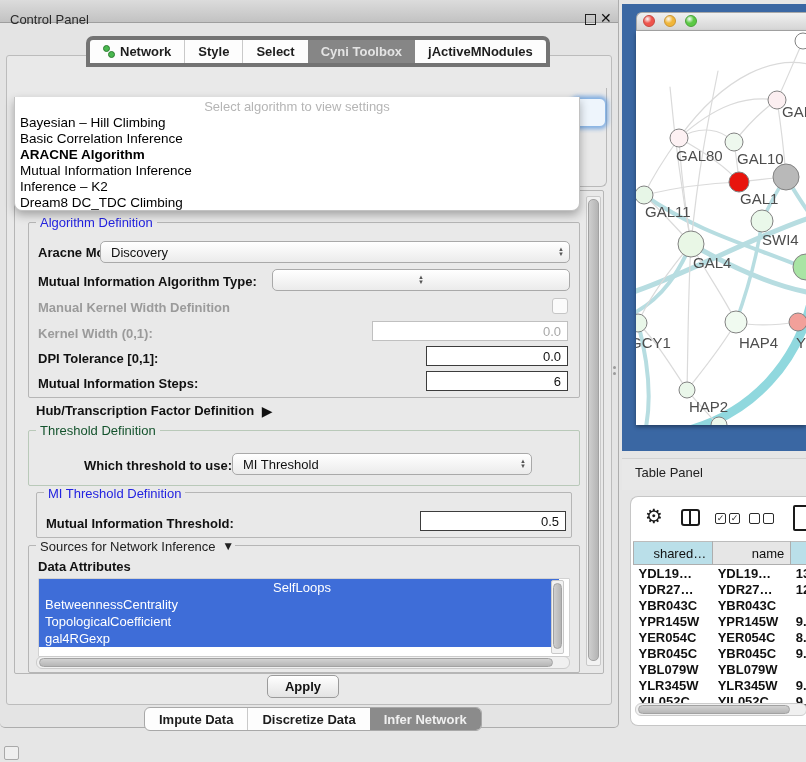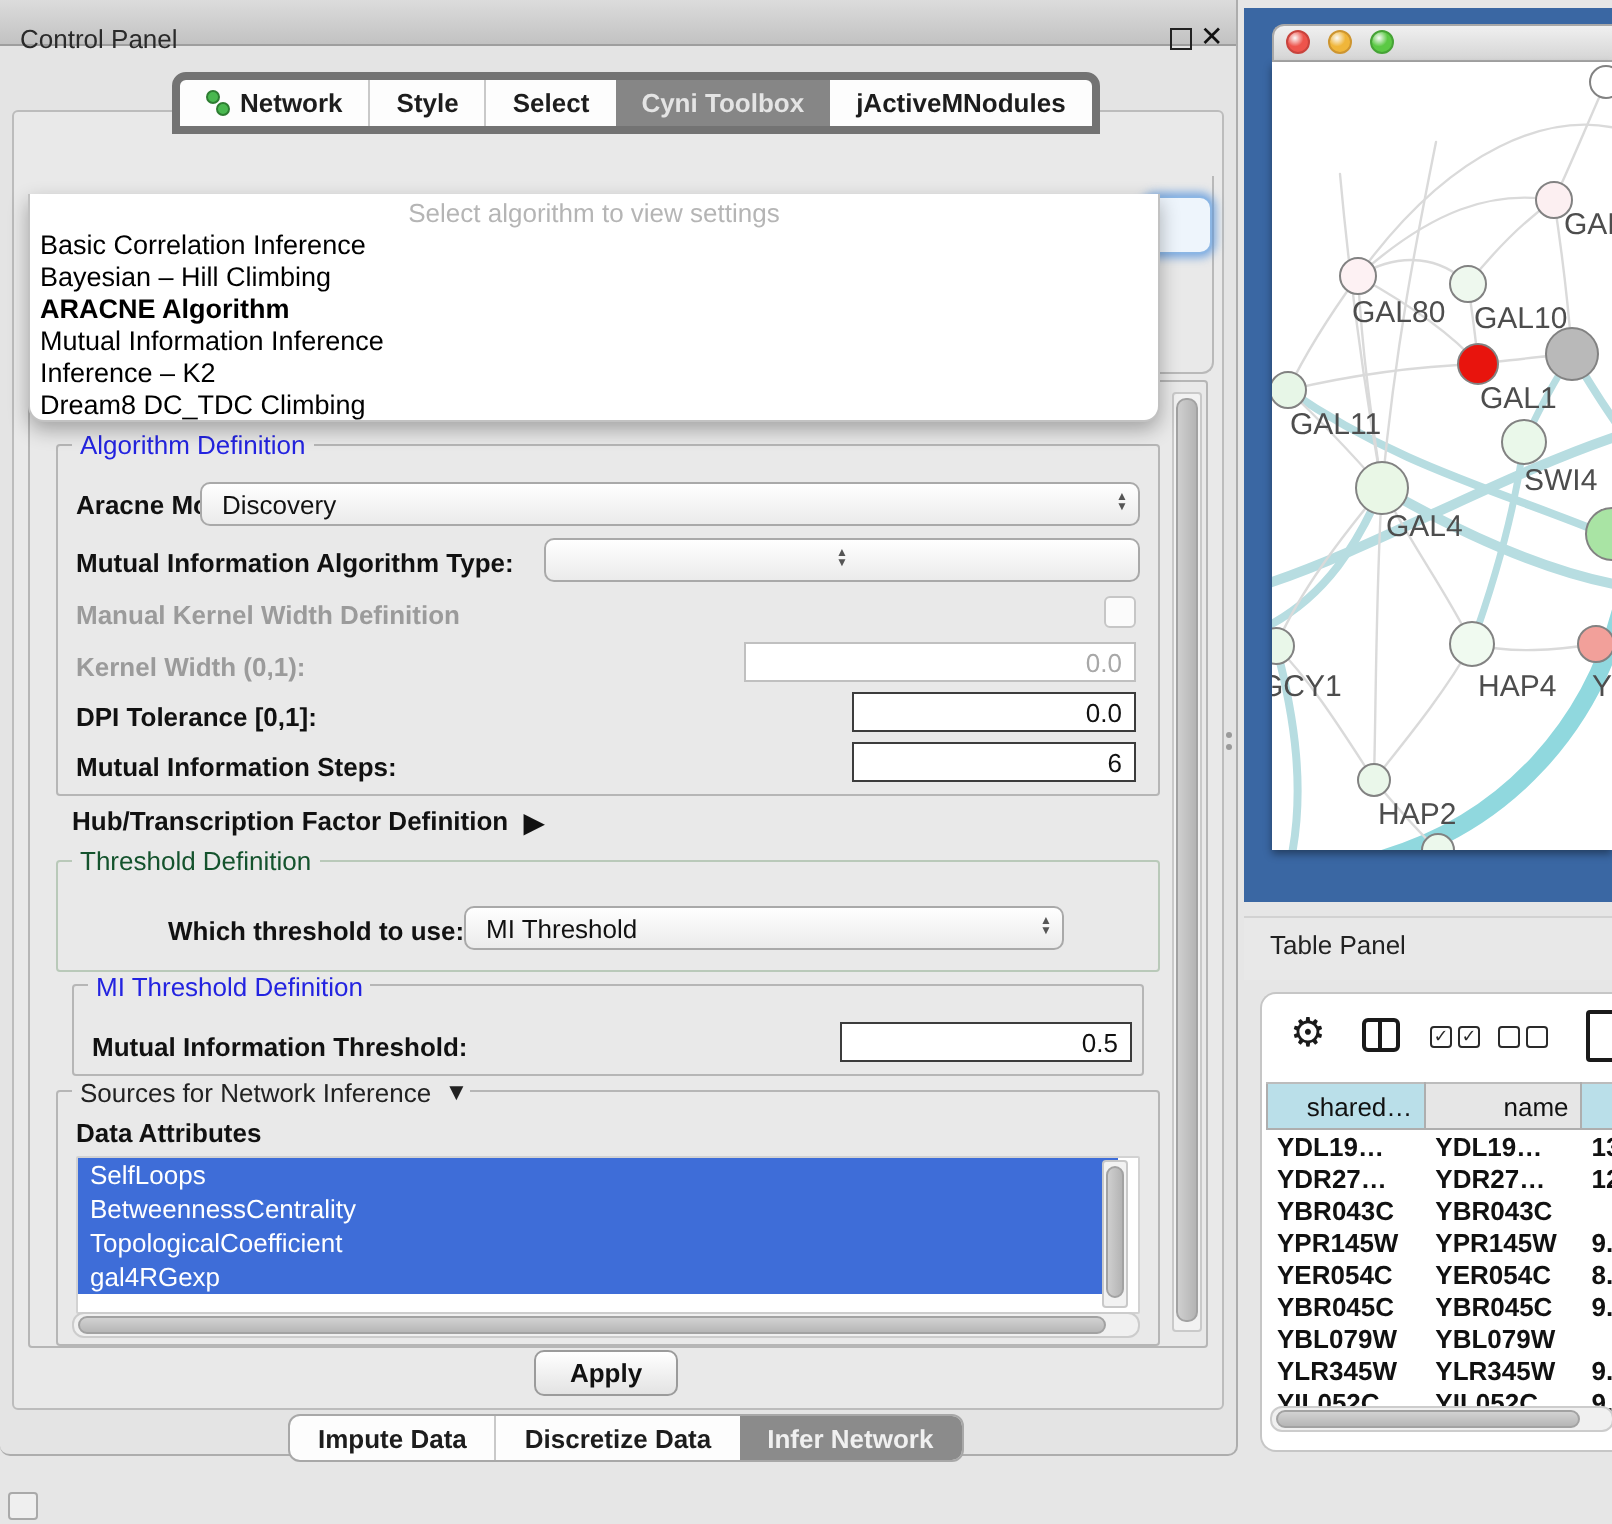--- a/index.html
+++ b/index.html
@@ -167,22 +167,22 @@
 
 <div id="cp-content" class="abs"></div>
 
 <div class="abs peek-group"></div>
 <div class="abs peek-combo"></div>
 <div class="abs peek-combo-bottom"></div>
 
 <div id="algo-popup" class="abs">
   <div id="algo-placeholder">Select algorithm to view settings</div>
   <div id="algo-items">
+      <div class="menu-item">Bayesian – Hill Climbing</div>
       <div class="menu-item">Basic Correlation Inference</div>
-      <div class="menu-item">Bayesian – Hill Climbing</div>
       <div class="menu-item bold">ARACNE Algorithm</div>
       <div class="menu-item">Mutual Information Inference</div>
       <div class="menu-item">Inference – K2</div>
       <div class="menu-item">Dream8 DC_TDC Climbing</div>
     </div>
 </div>
 
 <div class="abs group" style="left:14px;top:190px;width:588px;height:482px;"></div>
 <div class="group-title" style="left:24px;top:184px;color:#333;">Cyni Algorithm Settings</div>
 <div class="sb-track-v abs" style="left:586px;top:196px;height:468px;">
@@ -243,21 +243,21 @@
 <div class="lbl" style="left:46px;top:516px;">Mutual Information Threshold:</div>
 <input class="field en" style="left: 420px; top: 511px; width: 146px;" readonly="" value="0.5">
 
 <div class="abs group" style="left:28px;top:545px;width:550px;height:126px;"></div>
 <div class="group-title" style="left:36px;top:539px;color:#222;">
   <span>Sources for Network Inference</span>
   <span style="font-size:12px;position:relative;top:-1px;left:3px;">▼</span>
 </div>
 <div class="lbl" style="left:38px;top:559px;">Data Attributes</div>
 <div id="attr-list" class="abs">
-    <div class="list-item" style="background: rgb(62, 109, 216);">SelfLoops</div>
+    <div class="list-item" style="background: rgb(62, 109, 216); text-align: center;">SelfLoops</div>
     <div class="list-item" style="background: rgb(62, 109, 216);">BetweennessCentrality</div>
     <div class="list-item" style="background: rgb(62, 109, 216);">TopologicalCoefficient</div>
     <div class="list-item" style="background: rgb(62, 109, 216);">gal4RGexp</div>
   </div>
 <div class="sb-track-v abs" style="left:551px;top:580px;height:72px;width:11px;">
   <div class="sb-thumb-v" style="top:2px;height:64px;width:7px;"></div>
 </div>
 <div class="sb-track-h abs" style="left:36px;top:656px;width:532px;">
   <div class="sb-thumb-h" style="left:2px;width:512px;"></div>
 </div>

